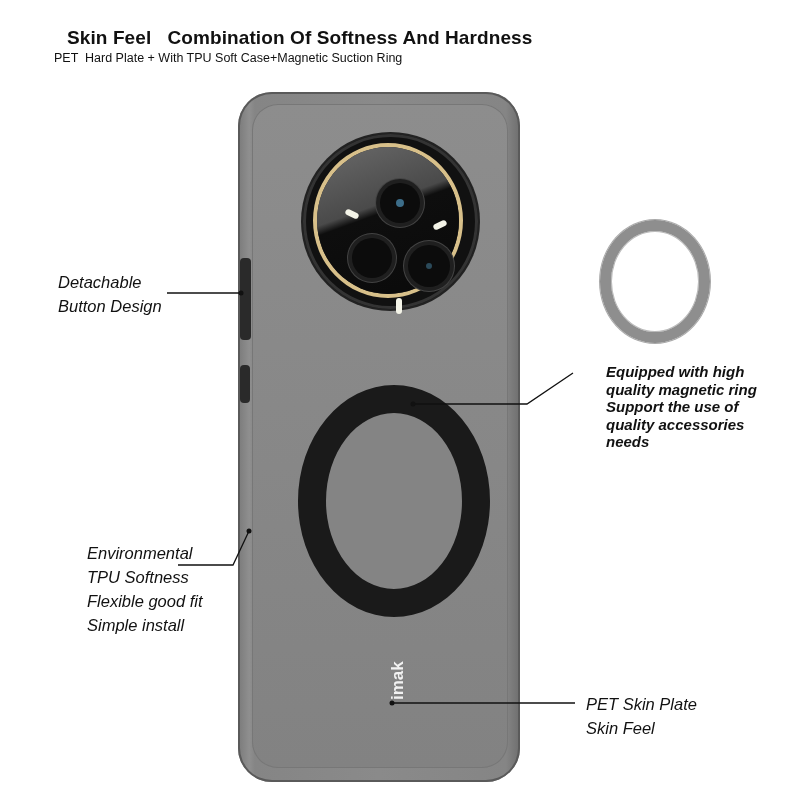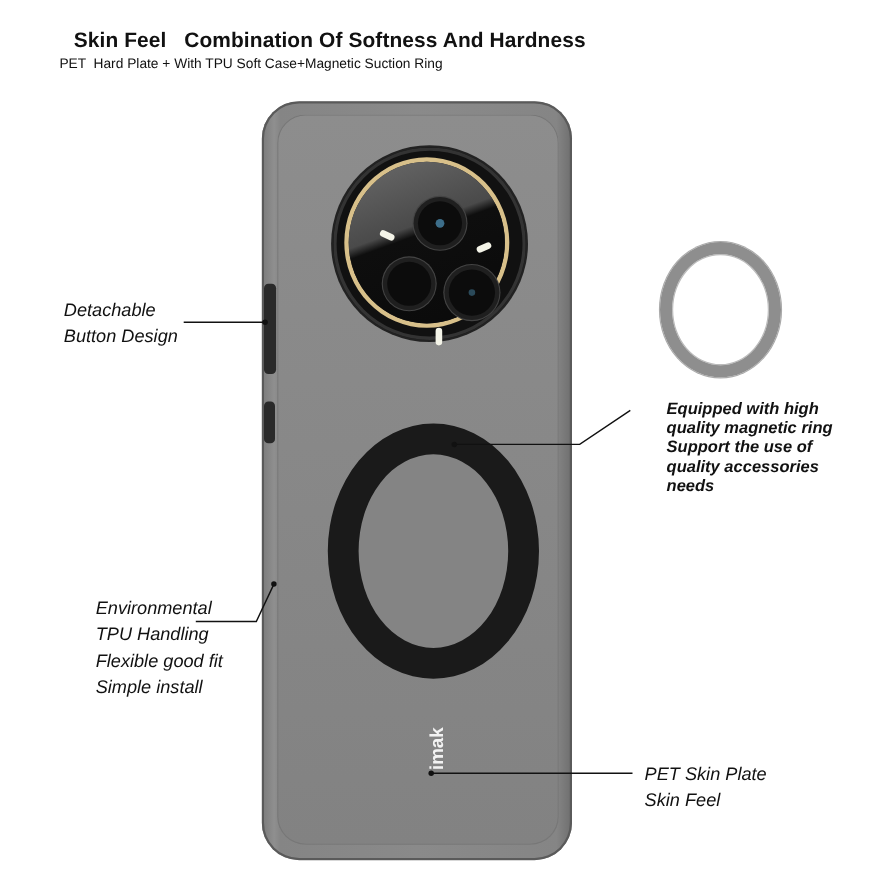--- a/index.html
+++ b/index.html
@@ -84,21 +84,21 @@
 <div class="callout bold" style="left:606px;top:363px;">
   <div>Equipped with high</div>
   <div>quality magnetic ring</div>
   <div>Support the use of</div>
   <div>quality accessories</div>
   <div>needs</div>
 </div>
 
 <div class="callout" style="left:58px;top:541px;margin-left:29px;">
   <div>Environmental</div>
-  <div>TPU Handling</div>
+  <div>TPU Softness</div>
   <div>Flexible good fit</div>
   <div>Simple install</div>
 </div>
 
 <div class="callout" style="left:586px;top:692px;">
   <div>PET Skin Plate</div>
   <div>Skin Feel</div>
 </div>
 
 </body></html>

